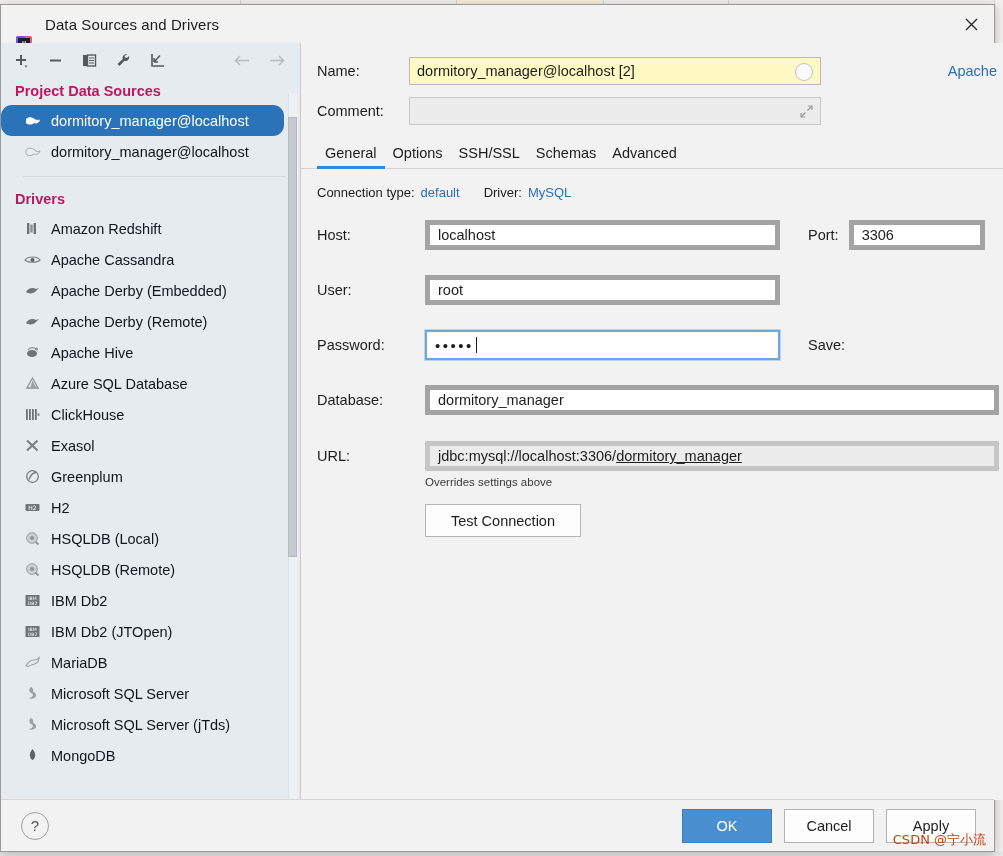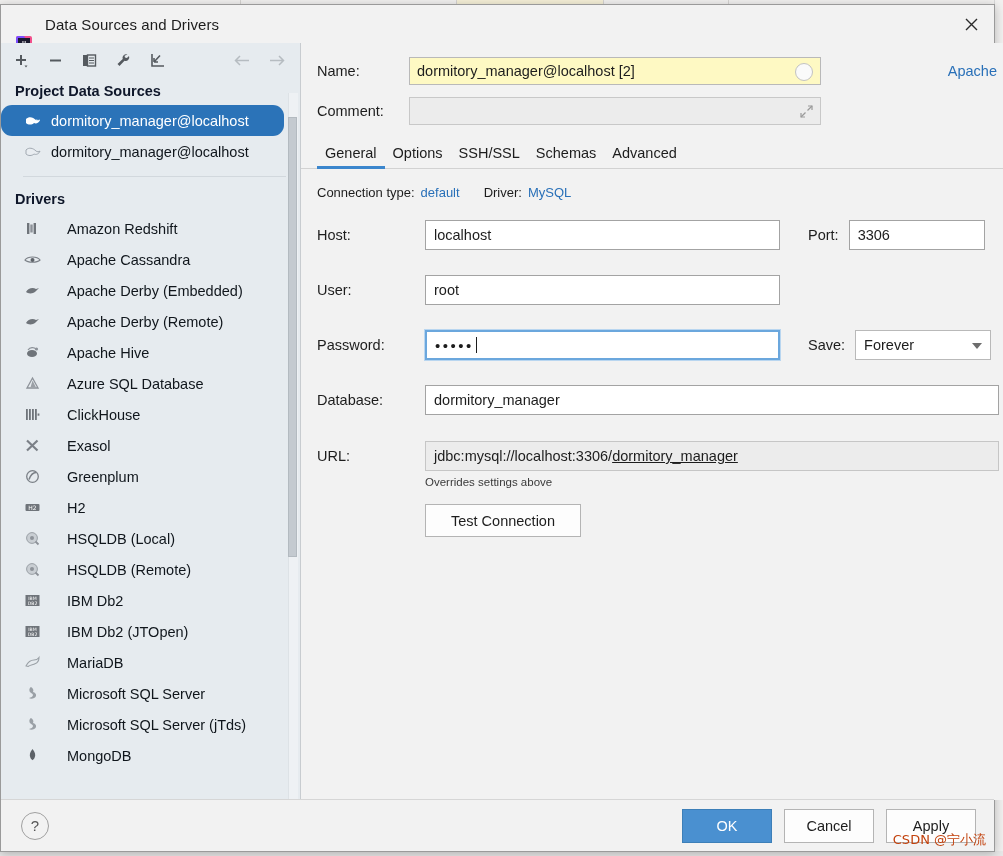--- a/index.html
+++ b/index.html
@@ -97,41 +97,41 @@
   .tbtn svg { display:block; }
   .tbtn.disabled { color: #b6bcc1; }
   .tb-spacer { flex: 1 1 auto; }
 
   .tree {
     position: absolute; left: 0; top: 34px;
     width: 299px; bottom: 0;
     overflow: hidden;
   }
   .tree-group {
-    font-size: 14.5px; font-weight: bold; color: #0f172a;
+    font-size: 14.5px; font-weight: bold; color: #be185d;
     padding: 6px 0 6px 14px;
   }
   .tree-row {
     height: 31px;
     display: flex; align-items: center;
     padding-left: 30px;
     font-size: 14.5px; color: #10161c;
     box-sizing: border-box;
   }
   .tree-row.child { padding-left: 22px; border-radius: 11px; }
   .tree-row.selected { background: #2b73b8; color: #ffffff; width: 283px; }
   .tree-row .ricon {
     width: 19px; height: 19px; flex: 0 0 19px;
     margin-right: 9px;
     display: flex; align-items: center; justify-content: center;
   }
   .tree-sep {
     margin: 9px 14px 4px 22px; height: 1px; background: #d2d8dd;
   }
-  .drv-row { height: 31px; gap: 16px; }
+  .drv-row { height: 31px; }
 
   
   .gl { display:block; }
 
   .left-scrollbar {
     position: absolute; right: 3px; top: 50px;
     width: 9px; height: 707px;
     background: #e6ebef;
   }
   .left-scroll-track {
@@ -211,21 +211,21 @@
   .conn-line .lbl { color: #1d1d1d; }
   .conn-line .val { color: #2970b8; margin-left: 6px; }
   .conn-line .gap { width: 24px; }
 
   
   .conn-form { padding: 20px 20px 0 16px; }
   .crow { display: flex; align-items: center; margin-bottom: 25px; }
   .clabel { font-size: 14.5px; color: #1d1d1d; width: 108px; flex: 0 0 108px; }
   .cfield {
     height: 30px; box-sizing: border-box;
-    border: 1px solid #a3a3a3; background: #fff;
+    border: 5px solid #a3a3a3; background: #fff;
     font-size: 14.5px; color: #1d1d1d;
     display: flex; align-items: center; padding: 0 8px;
   }
   .cfield.host { width: 355px; }
   .cfield.port { width: 136px; }
   .cfield.user { width: 355px; }
   .cfield.focused {
     border: 2px solid #6ba7dd; outline: 1px solid #b9d6f0;
   }
   .cfield.dbname { width: 574px; }
@@ -698,24 +698,20 @@
               </span>
           </div>
 
           <div class="crow">
             <span class="clabel">Password:</span>
             <span class="cfield user focused">
               <span class="pw-dots">•••••</span>
                 <span class="caret"></span>
             </span>
             <span class="mini-label">Save:</span>
-            <span class="combo">
-              <span>Forever</span>
-              <span class="arrow"></span>
-            </span>
           </div>
 
           <div class="crow" style="margin-bottom:26px;">
             <span class="clabel">Database:</span>
             <span class="cfield dbname">
                 <span>dormitory_manager</span>
               </span>
           </div>
 
           <div class="crow" style="margin-bottom:22px;">

